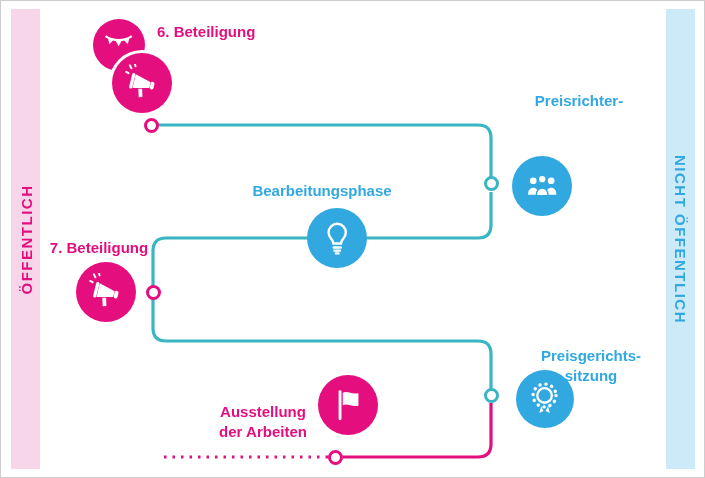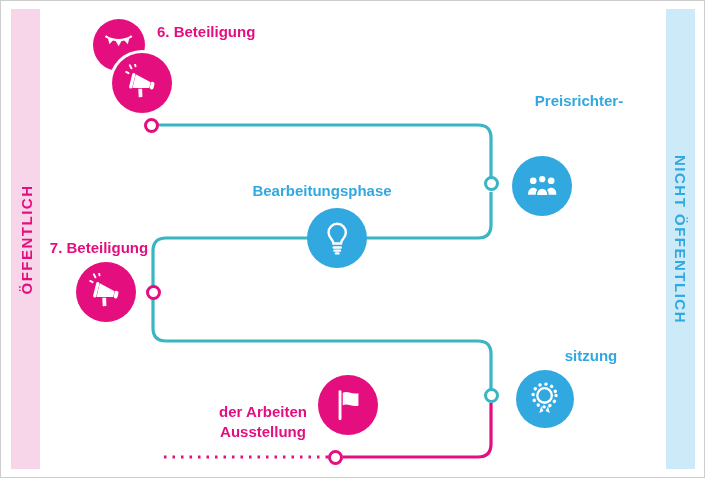--- a/index.html
+++ b/index.html
@@ -158,21 +158,22 @@
 
   <div class="label blue tc" style="left:223px; top:180px; width:196px;">
     <div>Bearbeitungsphase</div>
   </div>
 
   <div class="label pink tc" style="left:37px; top:237px; width:122px;">
     <div>7. Beteiligung</div>
   </div>
 
   <div class="label blue tc" style="left:520px; top:345px; width:140px;">
+    <div>Preisgerichts-</div>
     <div>sitzung</div>
   </div>
 
   <div class="label pink tc" style="left:198px; top:401px; width:128px;">
+    <div>Ausstellung</div>
     <div>der Arbeiten</div>
-    <div>Ausstellung</div>
   </div>
 
 </div>
 
 </body></html>

